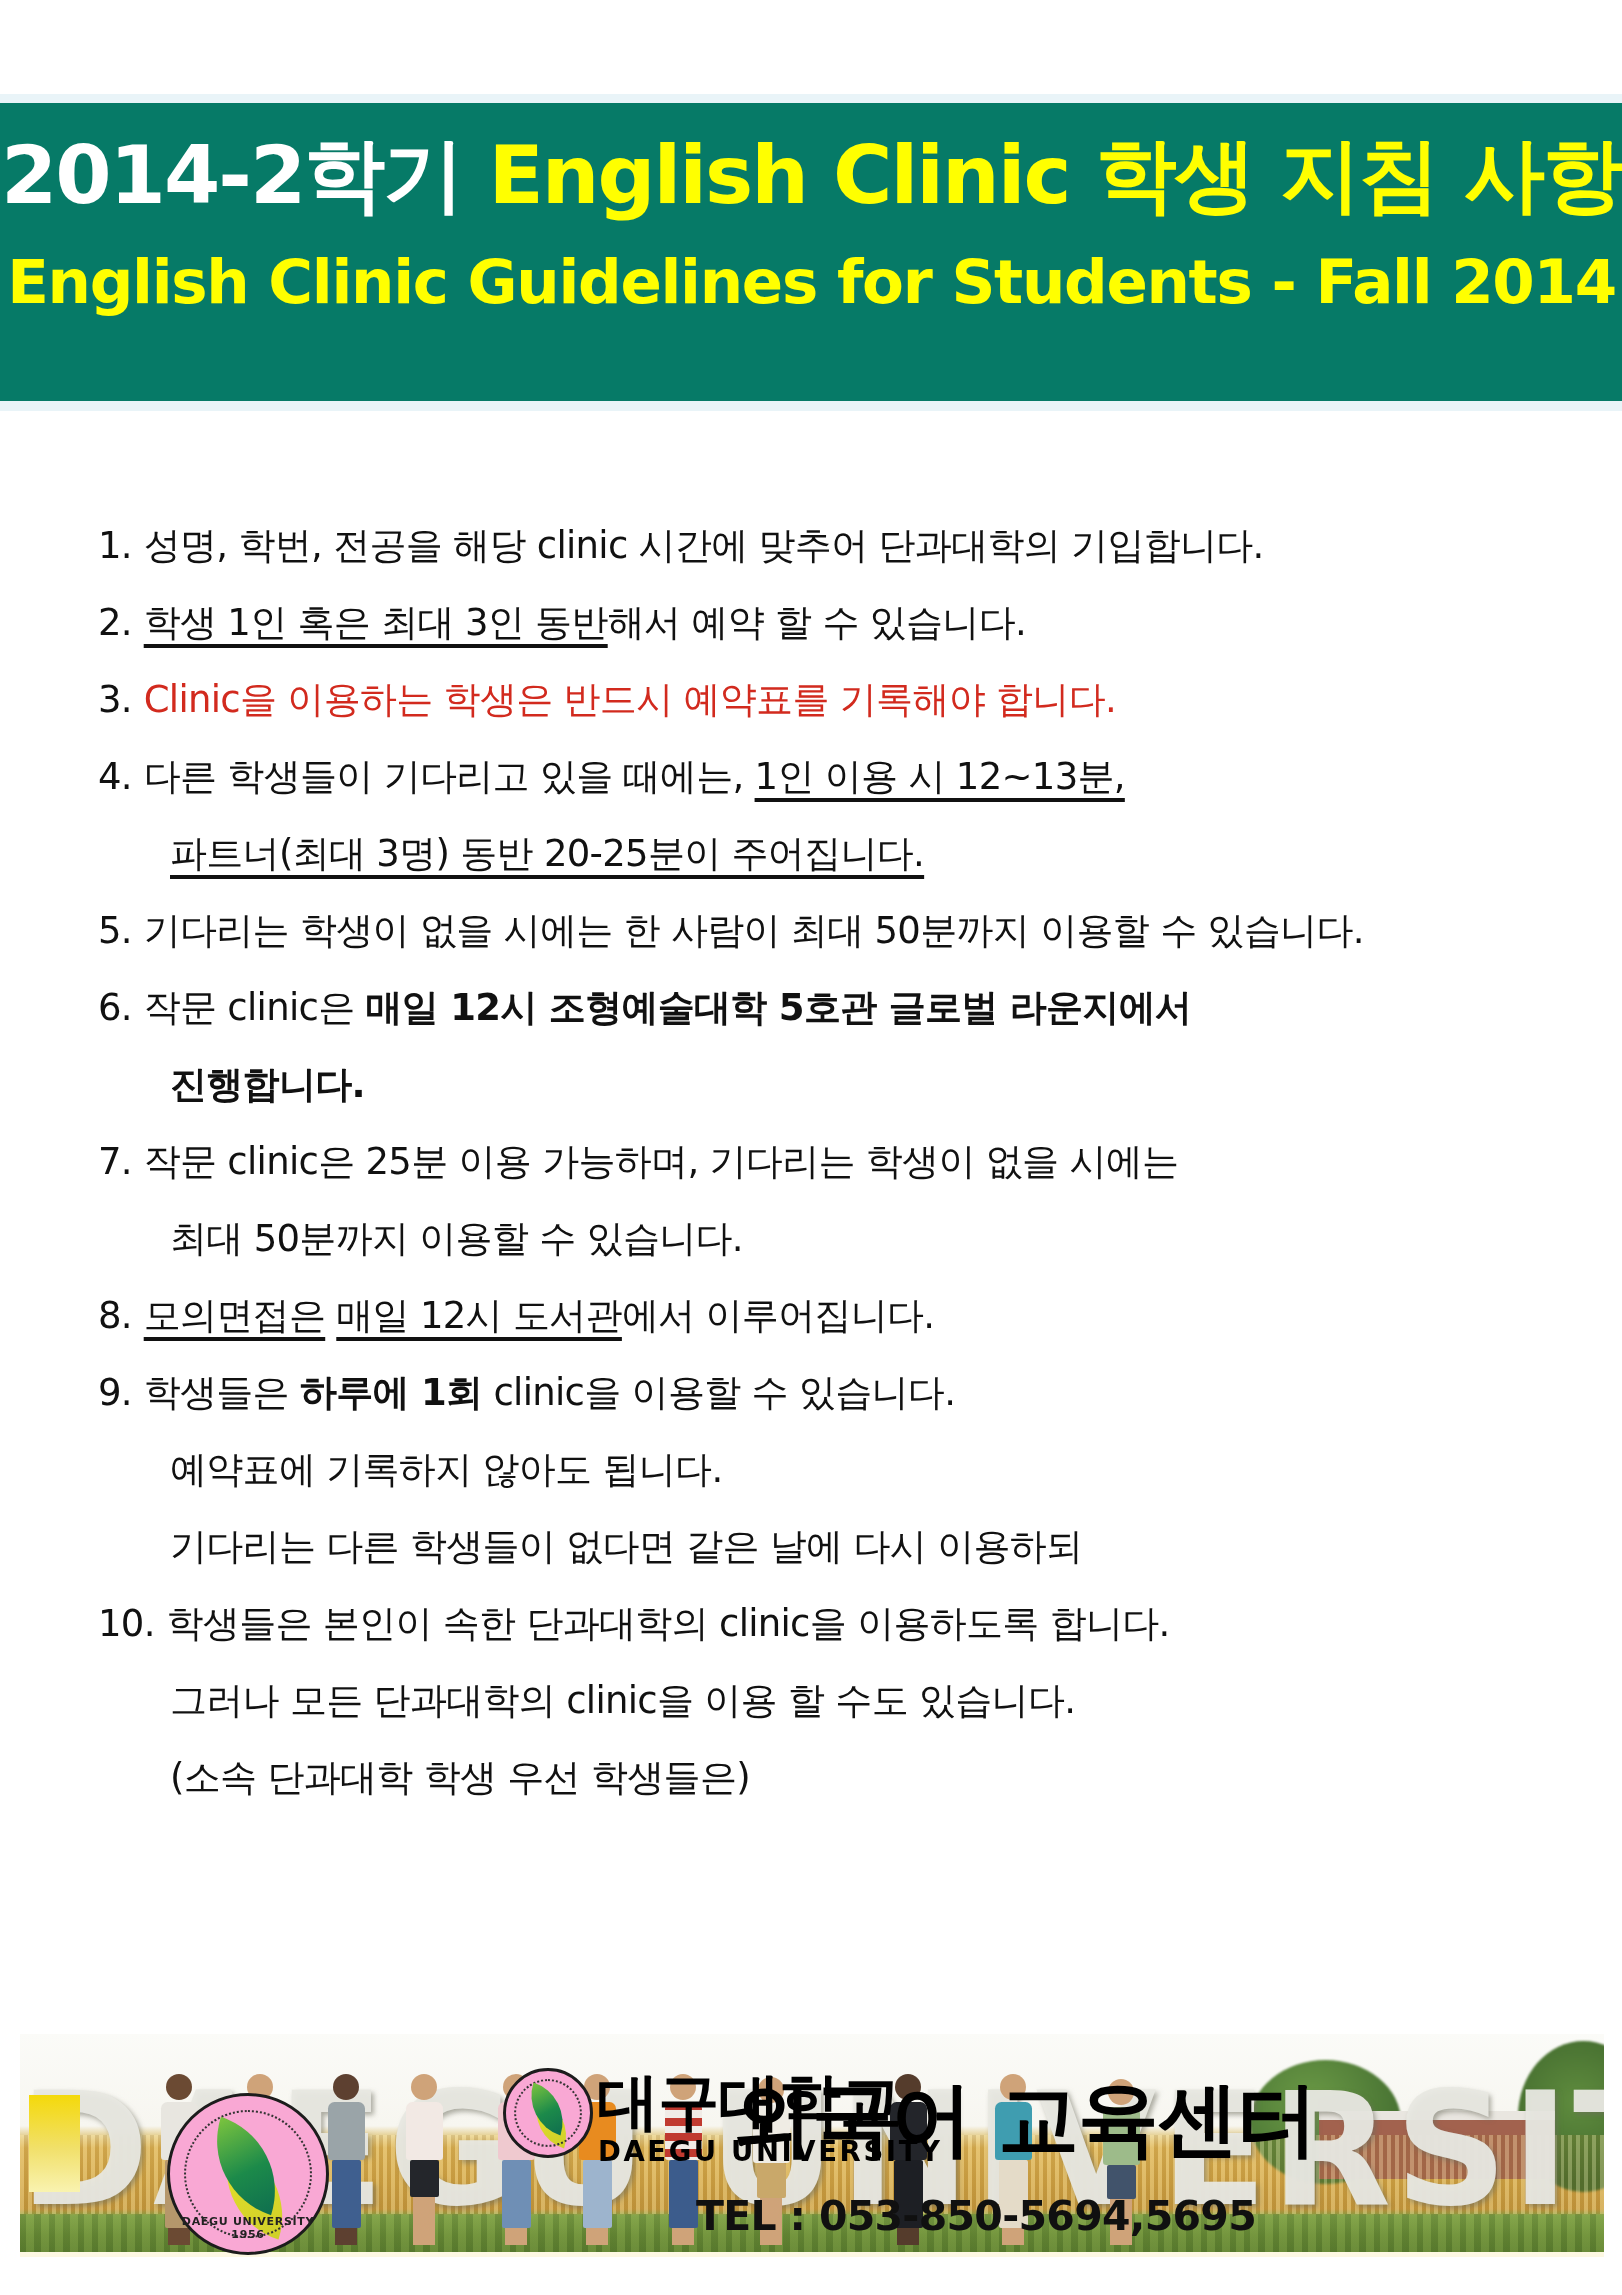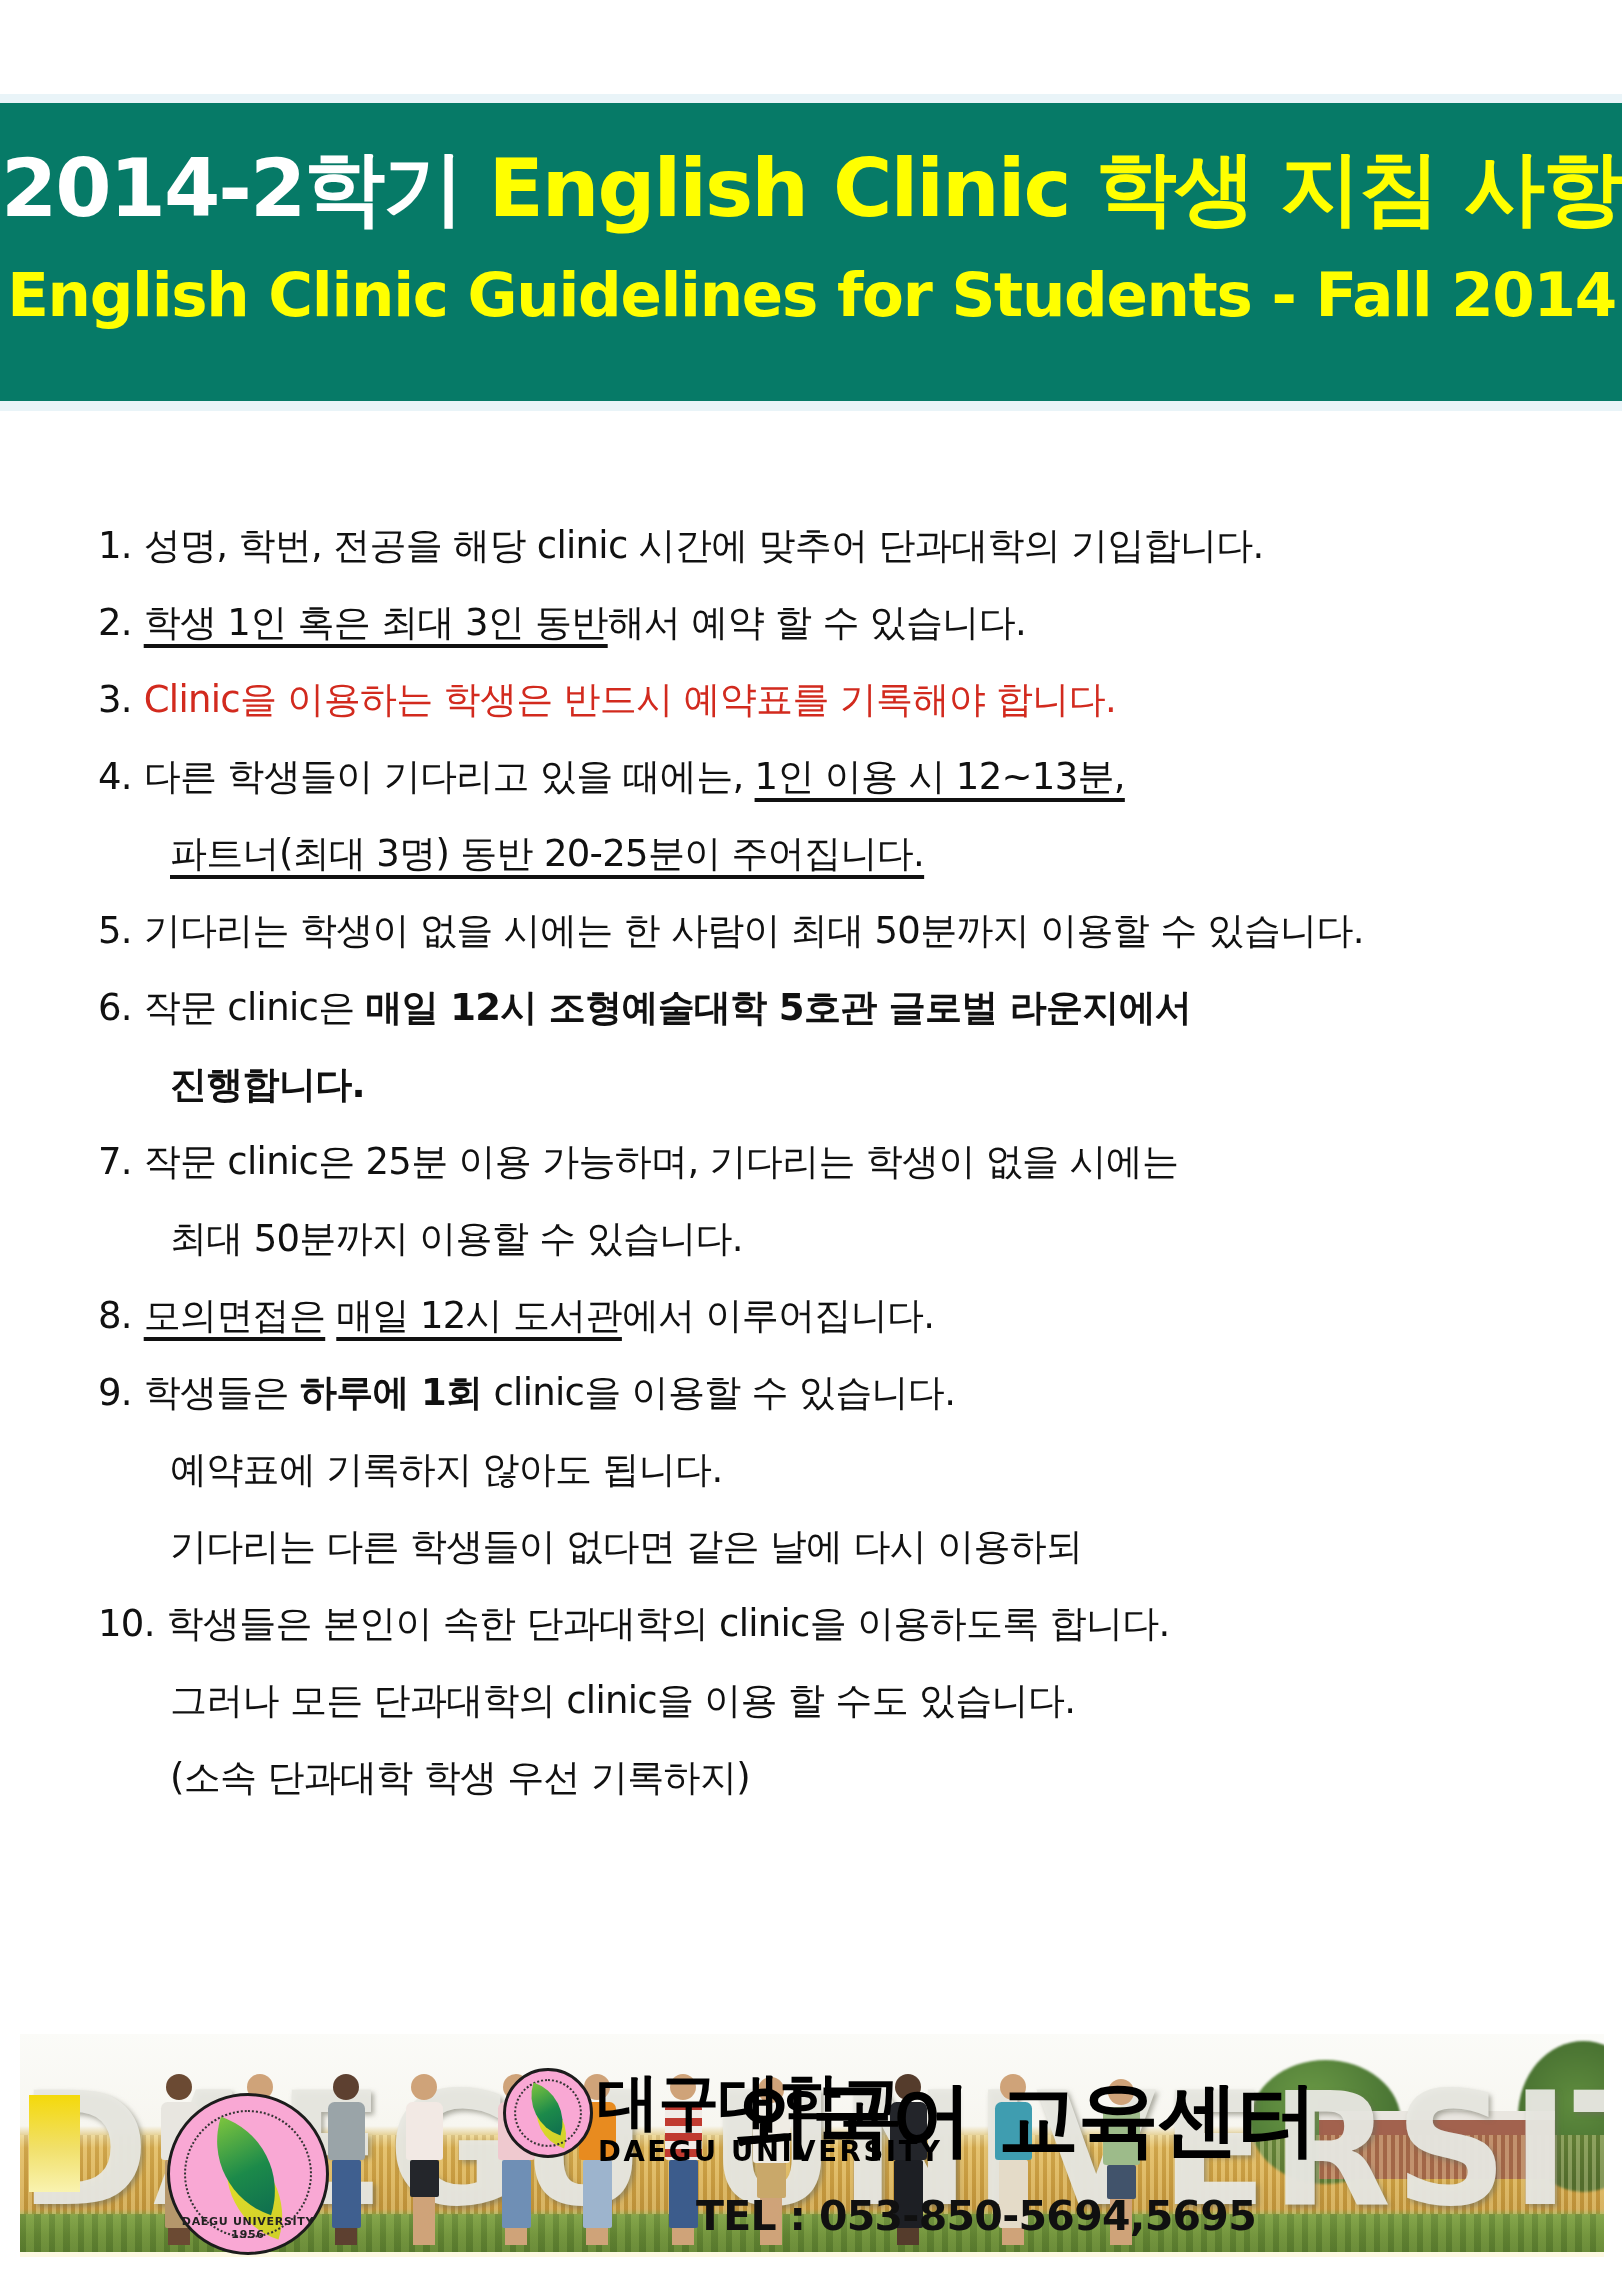--- a/index.html
+++ b/index.html
@@ -6,21 +6,21 @@
   body{
     width:1623px;height:2295px;position:relative;background:#ffffff;
     font-family:"DejaVu Sans","Liberation Sans",sans-serif;color:#111;
     overflow:hidden;
   }
   
   .strip{position:absolute;left:0;width:1623px;height:9.8px;background:#e9f4f8;}
   .strip.top{top:94px;}
   .strip.bottom{top:401px;}
   .banner{position:absolute;left:0;top:103px;width:1623px;height:298px;background:#067a67;}
-  .banner-inner{padding-top:41px;text-align:center;}
+  .banner-inner{padding-top:28px;text-align:center;}
   .title1{font-size:81px;font-weight:bold;letter-spacing:-2px;line-height:1.1;white-space:nowrap;}
   .title1 .white{color:#ffffff;}
   .title1 .yellow{color:#ffff00;}
   .title2{margin-top:26px;font-size:61px;font-weight:bold;letter-spacing:-1.3px;color:#ffff00;white-space:nowrap;}
   
   .list{position:absolute;left:98px;top:523px;width:1449px;font-size:37px;letter-spacing:-0.7px;line-height:46px;}
   .item{margin-bottom:14.4px;}
   .line{margin-bottom:31px;white-space:nowrap;}
   .line.cont{padding-left:72px;}
   .num{margin-right:11.8px;}
@@ -115,21 +115,21 @@
 
   <div class="item">
     <div class="line"><span class="num">9.</span><span>학생들은 </span><span class="b">하루에 1회</span><span> clinic을 이용할 수 있습니다.</span></div>
     <div class="line cont"><span>예약표에 기록하지 않아도 됩니다.</span></div>
     <div class="line cont"><span>기다리는 다른 학생들이 없다면 같은 날에 다시 이용하되</span></div>
   </div>
 
   <div class="item">
     <div class="line"><span class="num">10.</span><span>학생들은 본인이 속한 단과대학의 clinic을 이용하도록 합니다.</span></div>
     <div class="line cont"><span>그러나 모든 단과대학의 clinic을 이용 할 수도 있습니다.</span></div>
-    <div class="line cont"><span>(소속 단과대학 학생 우선 기록하지)</span></div>
+    <div class="line cont"><span>(소속 단과대학 학생 우선 학생들은)</span></div>
   </div>
 
 </div>
 
 <div class="photo">
   <div class="tree t1"></div>
   <div class="tree t2"></div>
   <div class="building"></div>
   <div class="wheat-texture"></div>
   <div class="grass-texture"></div>

